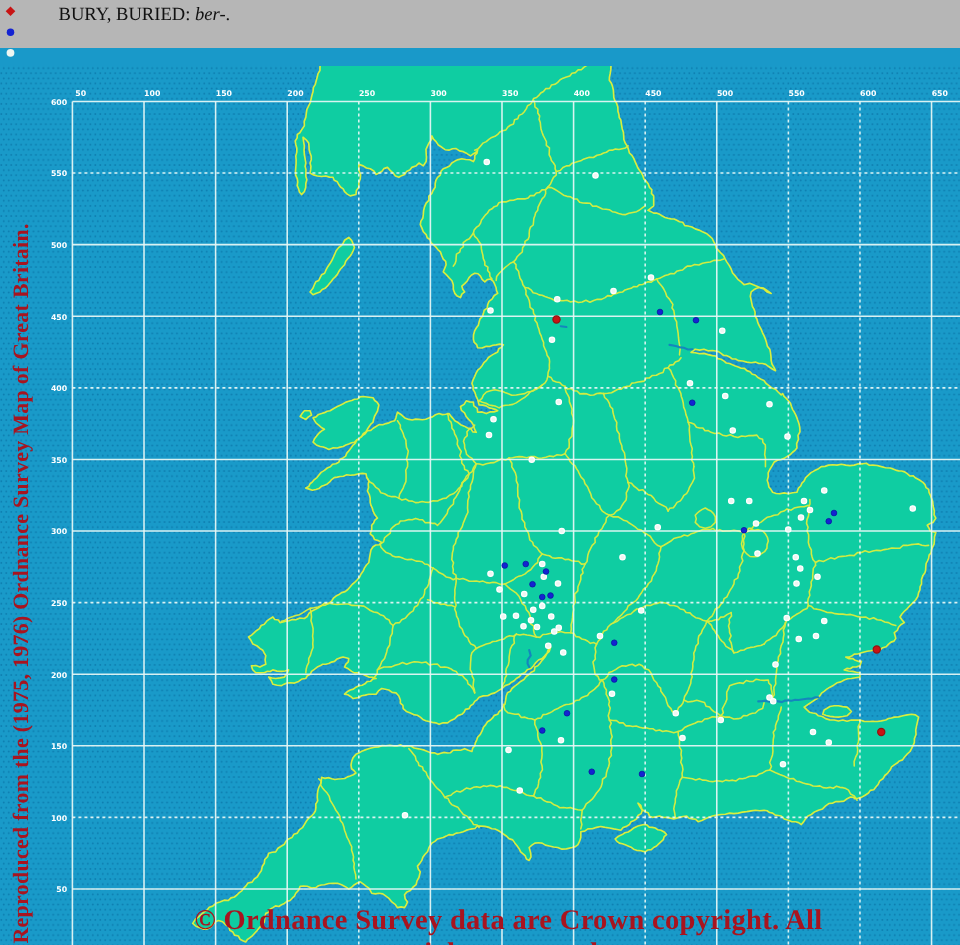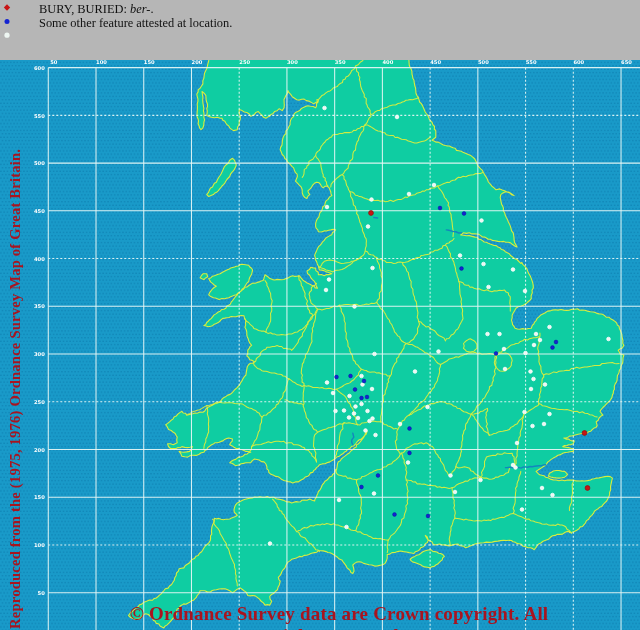--- a/index.html
+++ b/index.html
@@ -1,18 +1,18 @@
 <!DOCTYPE html>
 <html><head>
 <meta charset="utf-8">
 <style>
   html,body{margin:0;padding:0;}
   body{width:640px;height:630px;overflow:hidden;position:relative;
        font-family:"Liberation Serif",serif;background:#1999c9;}
-  #legend{position:absolute;left:0;top:0;width:640px;height:60px;background:#b6b6b6;z-index:5;}
+  #legend{position:absolute;left:0;top:0;width:640px;height:32px;background:#b6b6b6;z-index:5;}
   .legend-row{position:absolute;left:39px;font-size:12.4px;color:#111;white-space:nowrap;line-height:12px;}
   .legend-row i{font-style:italic;}
   #legend svg{position:absolute;left:0;top:0;}
   #mapsvg{position:absolute;left:0;top:0;}
   #sidenote{position:absolute;left:2px;top:0;width:26px;height:630px;z-index:6;pointer-events:none;}
   #sidenote span{position:absolute;left:50%;bottom:1px;transform-origin:0 100%;
       transform:rotate(-90deg) translateY(50%);white-space:nowrap;
       font-size:14.6px;font-weight:bold;color:#a8141f;letter-spacing:0.2px;}
   #copyright{position:absolute;left:0;top:602.5px;width:640px;text-align:center;z-index:6;
       font-size:19px;font-weight:bold;color:#a8141f;pointer-events:none;padding-left:120px;width:438px;letter-spacing:0.2px;}
@@ -308,19 +308,18 @@
   </g>
 </svg>
 
 <div id="legend">
   <svg width="16" height="44">
     <path id="lm-red" d="M7,4.3 L10.2,7.5 L7,10.7 L3.8,7.5 Z" fill="#c81414"></path>
     <circle id="lm-blue" r="2.5" fill="#1423d2" cx="7" cy="21.5"></circle>
     <circle id="lm-white" r="2.6" fill="#eef6f2" cx="7" cy="35.2"></circle>
   </svg>
   <div class="legend-row" style="top:2.5px"><span>BURY, BURIED: </span><i>ber-</i><span>.</span></div>
-  <div class="legend-row" style="top:16.5px"><span>Some other feature attested at location.</span></div>
 </div>
 
 <div id="sidenote">
     <span>Reproduced from the (1975, 1976) Ordnance Survey Map of Great Britain.</span>
   </div>
 <div id="copyright">© Ordnance Survey data are Crown copyright. All rights reserved.</div>
 
 </body></html>

